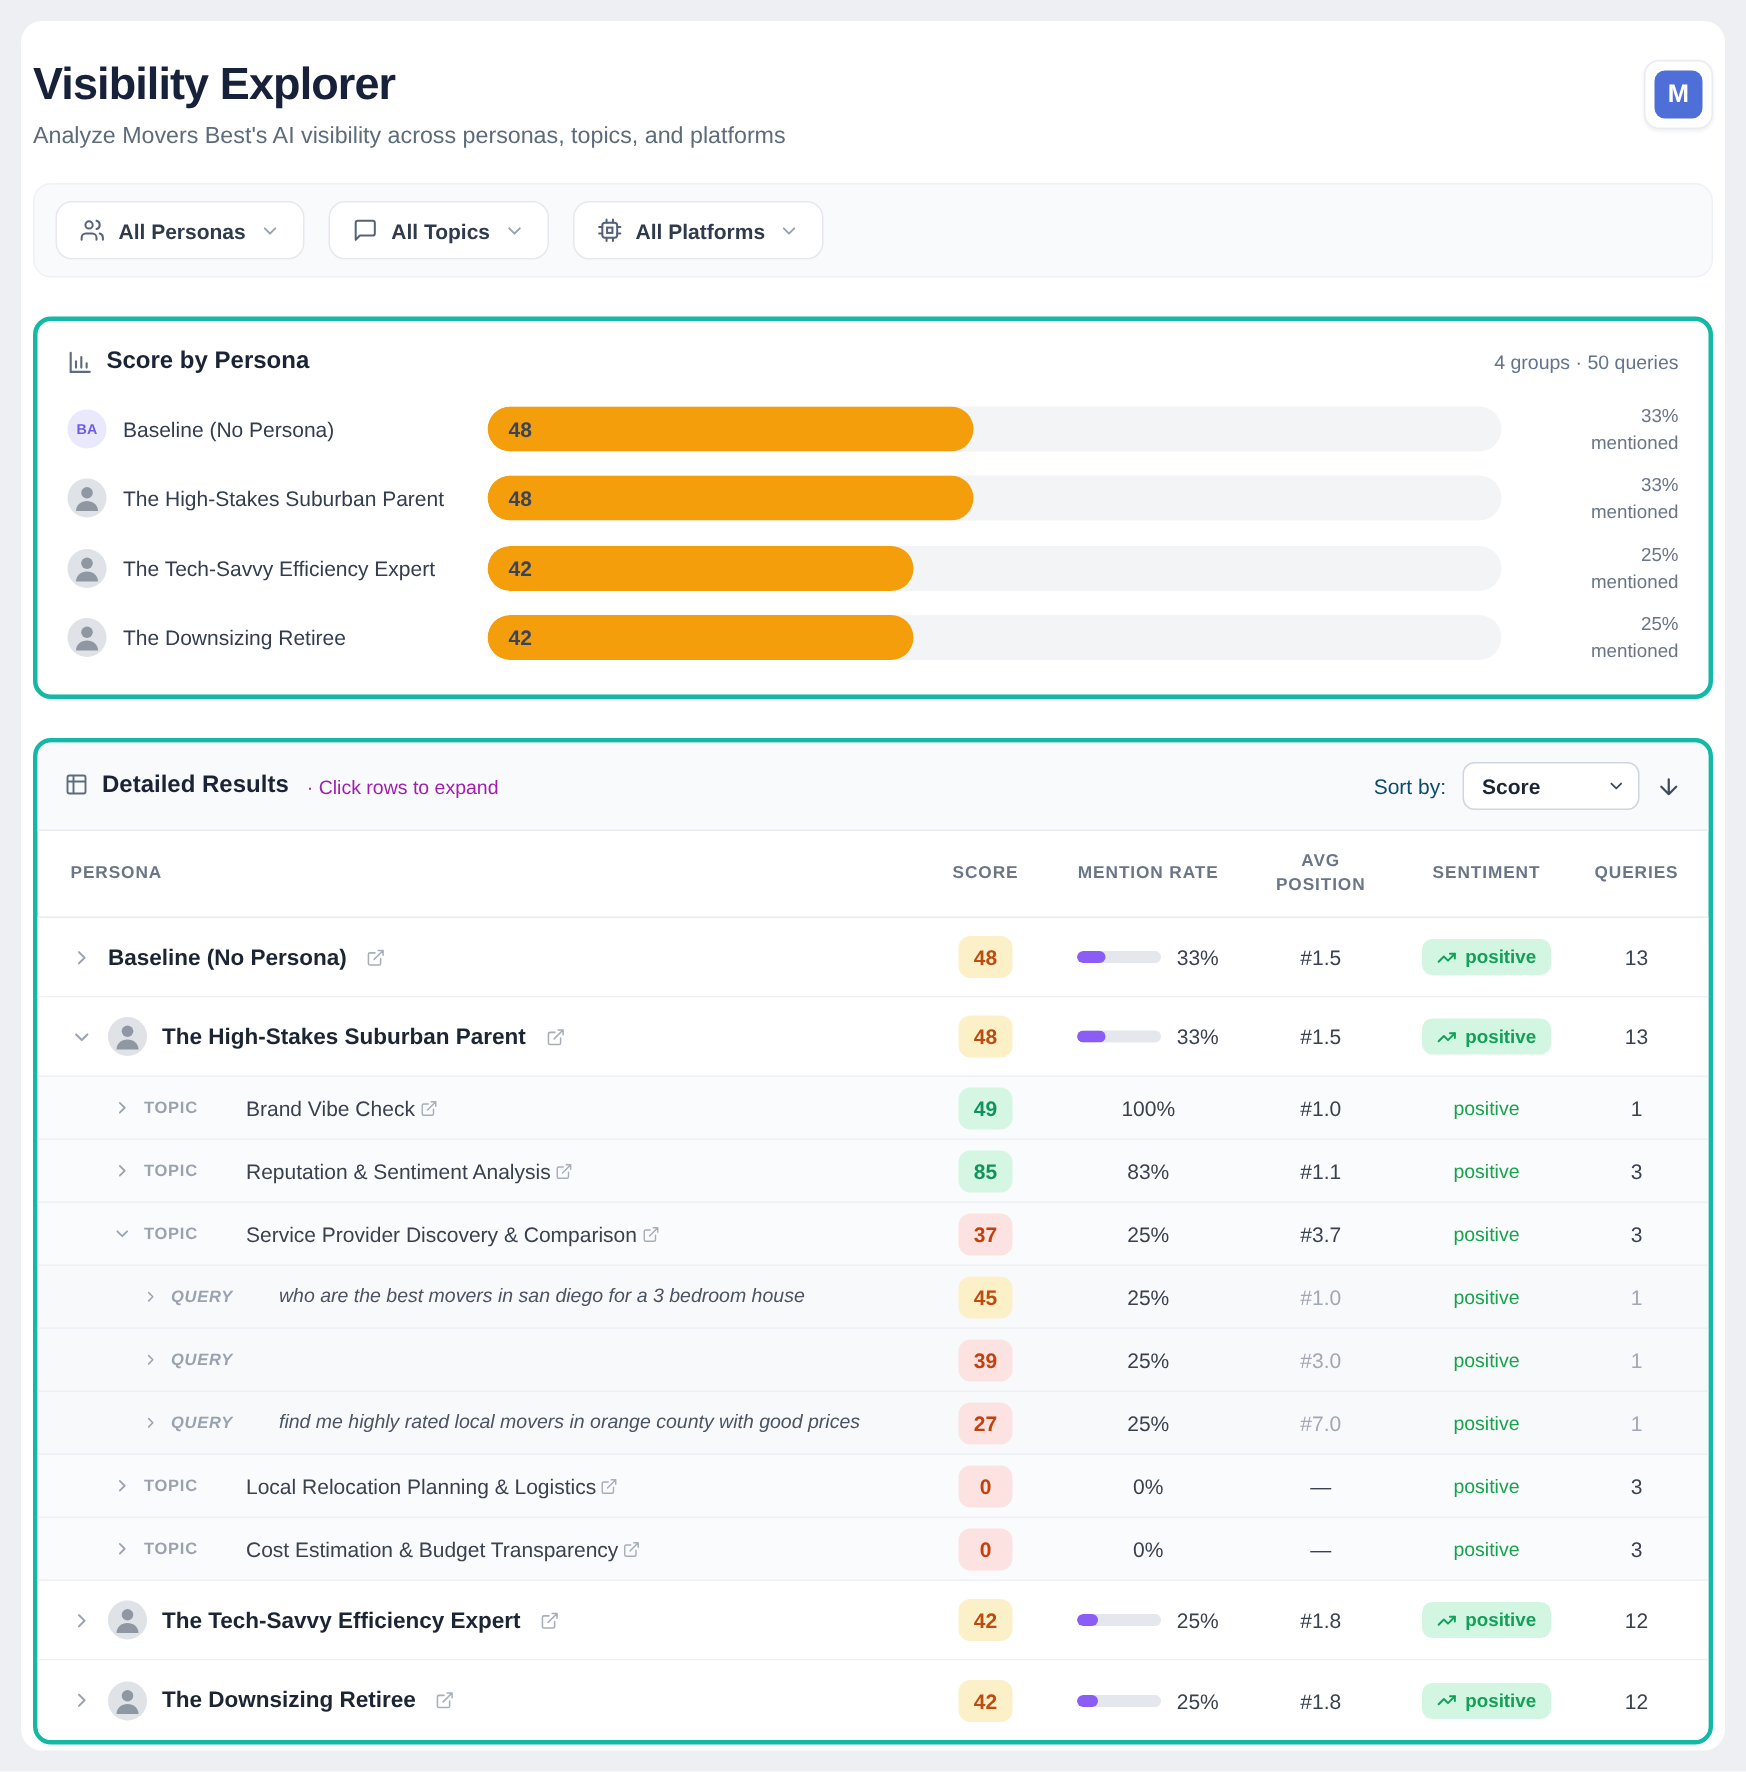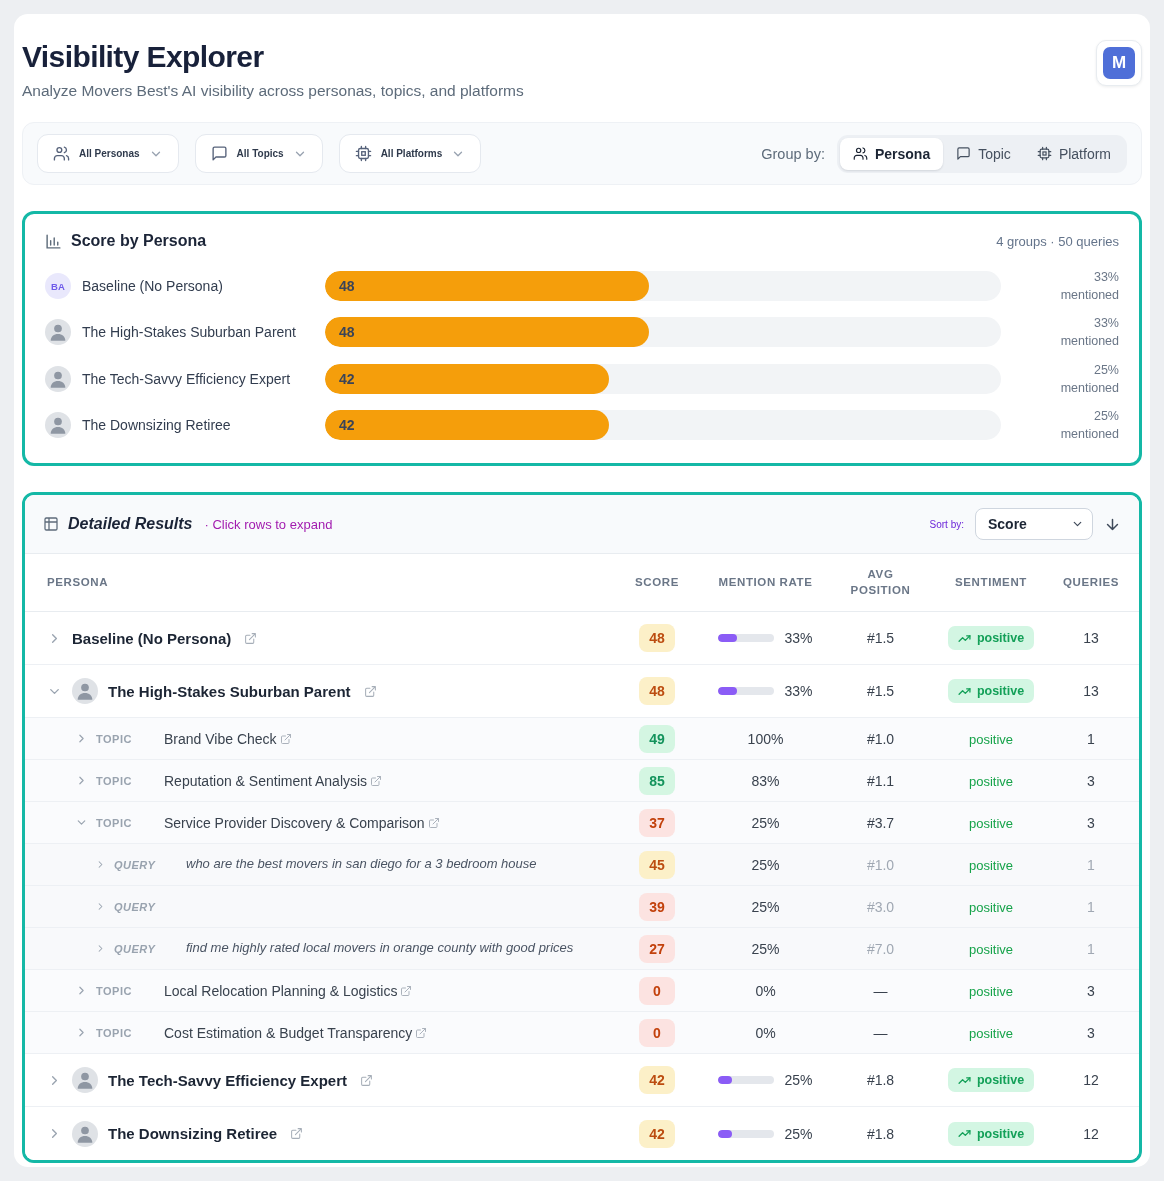--- a/index.html
+++ b/index.html
@@ -15,21 +15,21 @@
   .logo-box { width:46px; height:46px; background:#fff; border:1px solid #e8ecf0; border-radius:10px;
               box-shadow:0 1px 3px rgba(16,24,40,.08); display:flex; align-items:center; justify-content:center; }
   .logo-in { width:32px; height:32px; background:#4f6fd8; border-radius:7px; color:#fff;
              font-weight:700; font-size:17px; display:flex; align-items:center; justify-content:center; }
 
   
   .fbar { display:flex; justify-content:space-between; align-items:center; background:#f8fafc;
           border:1px solid #eef1f5; border-radius:12px; padding:11px 14px; margin-bottom:26px; }
   .pills { display:flex; gap:16px; }
   .pill { display:inline-flex; align-items:center; gap:9px; background:#fff; border:1px solid #e5e9ef;
-          border-radius:11px; padding:10px 15px; font-size:10px; font-weight:600; color:#2f3a4c;
+          border-radius:11px; padding:10px 15px; font-size:14px; font-weight:600; color:#2f3a4c;
           cursor:pointer; font-family:inherit; }
   .pill svg { color:#56627a; }
   .pill .chev { color:#98a2b0; }
   .gwrap { display:flex; align-items:center; gap:12px; }
   .glabel { font-size:14.5px; color:#5d6b7a; }
   .seggrp { display:flex; background:#edf0f4; border-radius:11px; padding:3px; }
   .seg { display:inline-flex; align-items:center; gap:7px; padding:8px 13px; border:none; background:transparent;
          border-radius:8px; font-size:14px; color:#45505f; cursor:pointer; font-family:inherit; }
   .seg.active { background:#fff; box-shadow:0 1px 2px rgba(16,24,40,.12); font-weight:700; color:#1c2534; }
 
@@ -50,25 +50,25 @@
   .av-ba { background:#e9e8fc; color:#6f5bea; font-size:9.5px; font-weight:700; letter-spacing:.2px; }
   .av-ph { background:#dfe2e6; }
   .track { height:30px; background:#f2f4f6; border-radius:15px; overflow:hidden; }
   .fill { height:100%; background:#f59e0b; border-radius:15px; display:flex; align-items:center; padding-left:14px;
           font-size:14px; font-weight:700; color:#3a4458; }
   .cr { text-align:right; font-size:12.5px; color:#6a7687; line-height:1.45; }
 
   
   .table-card { overflow:hidden; padding:0; }
   .thead-bar { display:flex; align-items:center; background:#f8fafc; border-bottom:1px solid #e8ecf0; padding:13px 18px; }
-  .thead-bar .ttl { display:flex; align-items:center; gap:9px; font-size:16px; font-weight:700; color:#1b2437;font-style:italic; }
+  .thead-bar .ttl { display:flex; gap:9px; font-size:16px; font-weight:700; color:#1b2437; }
   .thead-bar .ttl svg { color:#5d6b7a; }
   .hint { font-size:13px; color:#a21caf; margin-left:12px; }
   .sorter { margin-left:auto; display:flex; align-items:center; gap:11px; }
-  .sortlab { font-size:10px; color:#6d28d9; }
+  .sortlab { font-size:14px; color:#0c4a6e; }
   .selwrap { position:relative; }
   .selwrap select { appearance:none; -webkit-appearance:none; background:#fff; border:1px solid #cfd6df;
           border-radius:8px; padding:7px 32px 7px 12px; font-size:14px; font-weight:600; color:#1c2534;
           font-family:inherit; width:118px; cursor:pointer; }
   .selwrap .selchev { position:absolute; right:9px; top:50%; transform:translateY(-50%); color:#3f4a5a; pointer-events:none; }
   .sortdir { border:none; background:none; cursor:pointer; color:#3f4a5a; display:flex; align-items:center; }
 
   .tgrid { display:grid; grid-template-columns:1fr 104px 113px 117px 104px 96px; align-items:center; }
   .colhead { border-bottom:1px solid #e8ecf0; padding:13px 0; min-height:58px; }
   .colhead .ch { font-size:11.5px; font-weight:700; letter-spacing:.6px; color:#6a7687; text-transform:uppercase;
@@ -197,43 +197,20 @@
       <button class="pill">
         <svg width="17" height="17" viewBox="0 0 24 24">
             <use href="#i-chip"></use>
           </svg>
         <span>All Platforms</span>
         <svg class="chev" width="14" height="14" viewBox="0 0 24 24">
             <use href="#i-chevdown"></use>
           </svg>
       </button>
     </div>
-    <div class="gwrap">
-      <span class="glabel">Group by:</span>
-      <div class="seggrp">
-        <button class="seg active">
-          <svg width="15" height="15" viewBox="0 0 24 24">
-              <use href="#i-users"></use>
-            </svg>
-          <span>Persona</span>
-        </button>
-        <button class="seg">
-          <svg width="15" height="15" viewBox="0 0 24 24">
-              <use href="#i-chat"></use>
-            </svg>
-          <span>Topic</span>
-        </button>
-        <button class="seg">
-          <svg width="15" height="15" viewBox="0 0 24 24">
-              <use href="#i-chip"></use>
-            </svg>
-          <span>Platform</span>
-        </button>
-      </div>
-    </div>
   </div>
 
   <div class="card chart-card">
     <div class="chead">
       <div class="ctitle">
         <svg width="17" height="17" viewBox="0 0 24 24">
             <use href="#i-barchart"></use>
           </svg>
         <span>Score by Persona</span>
       </div>

